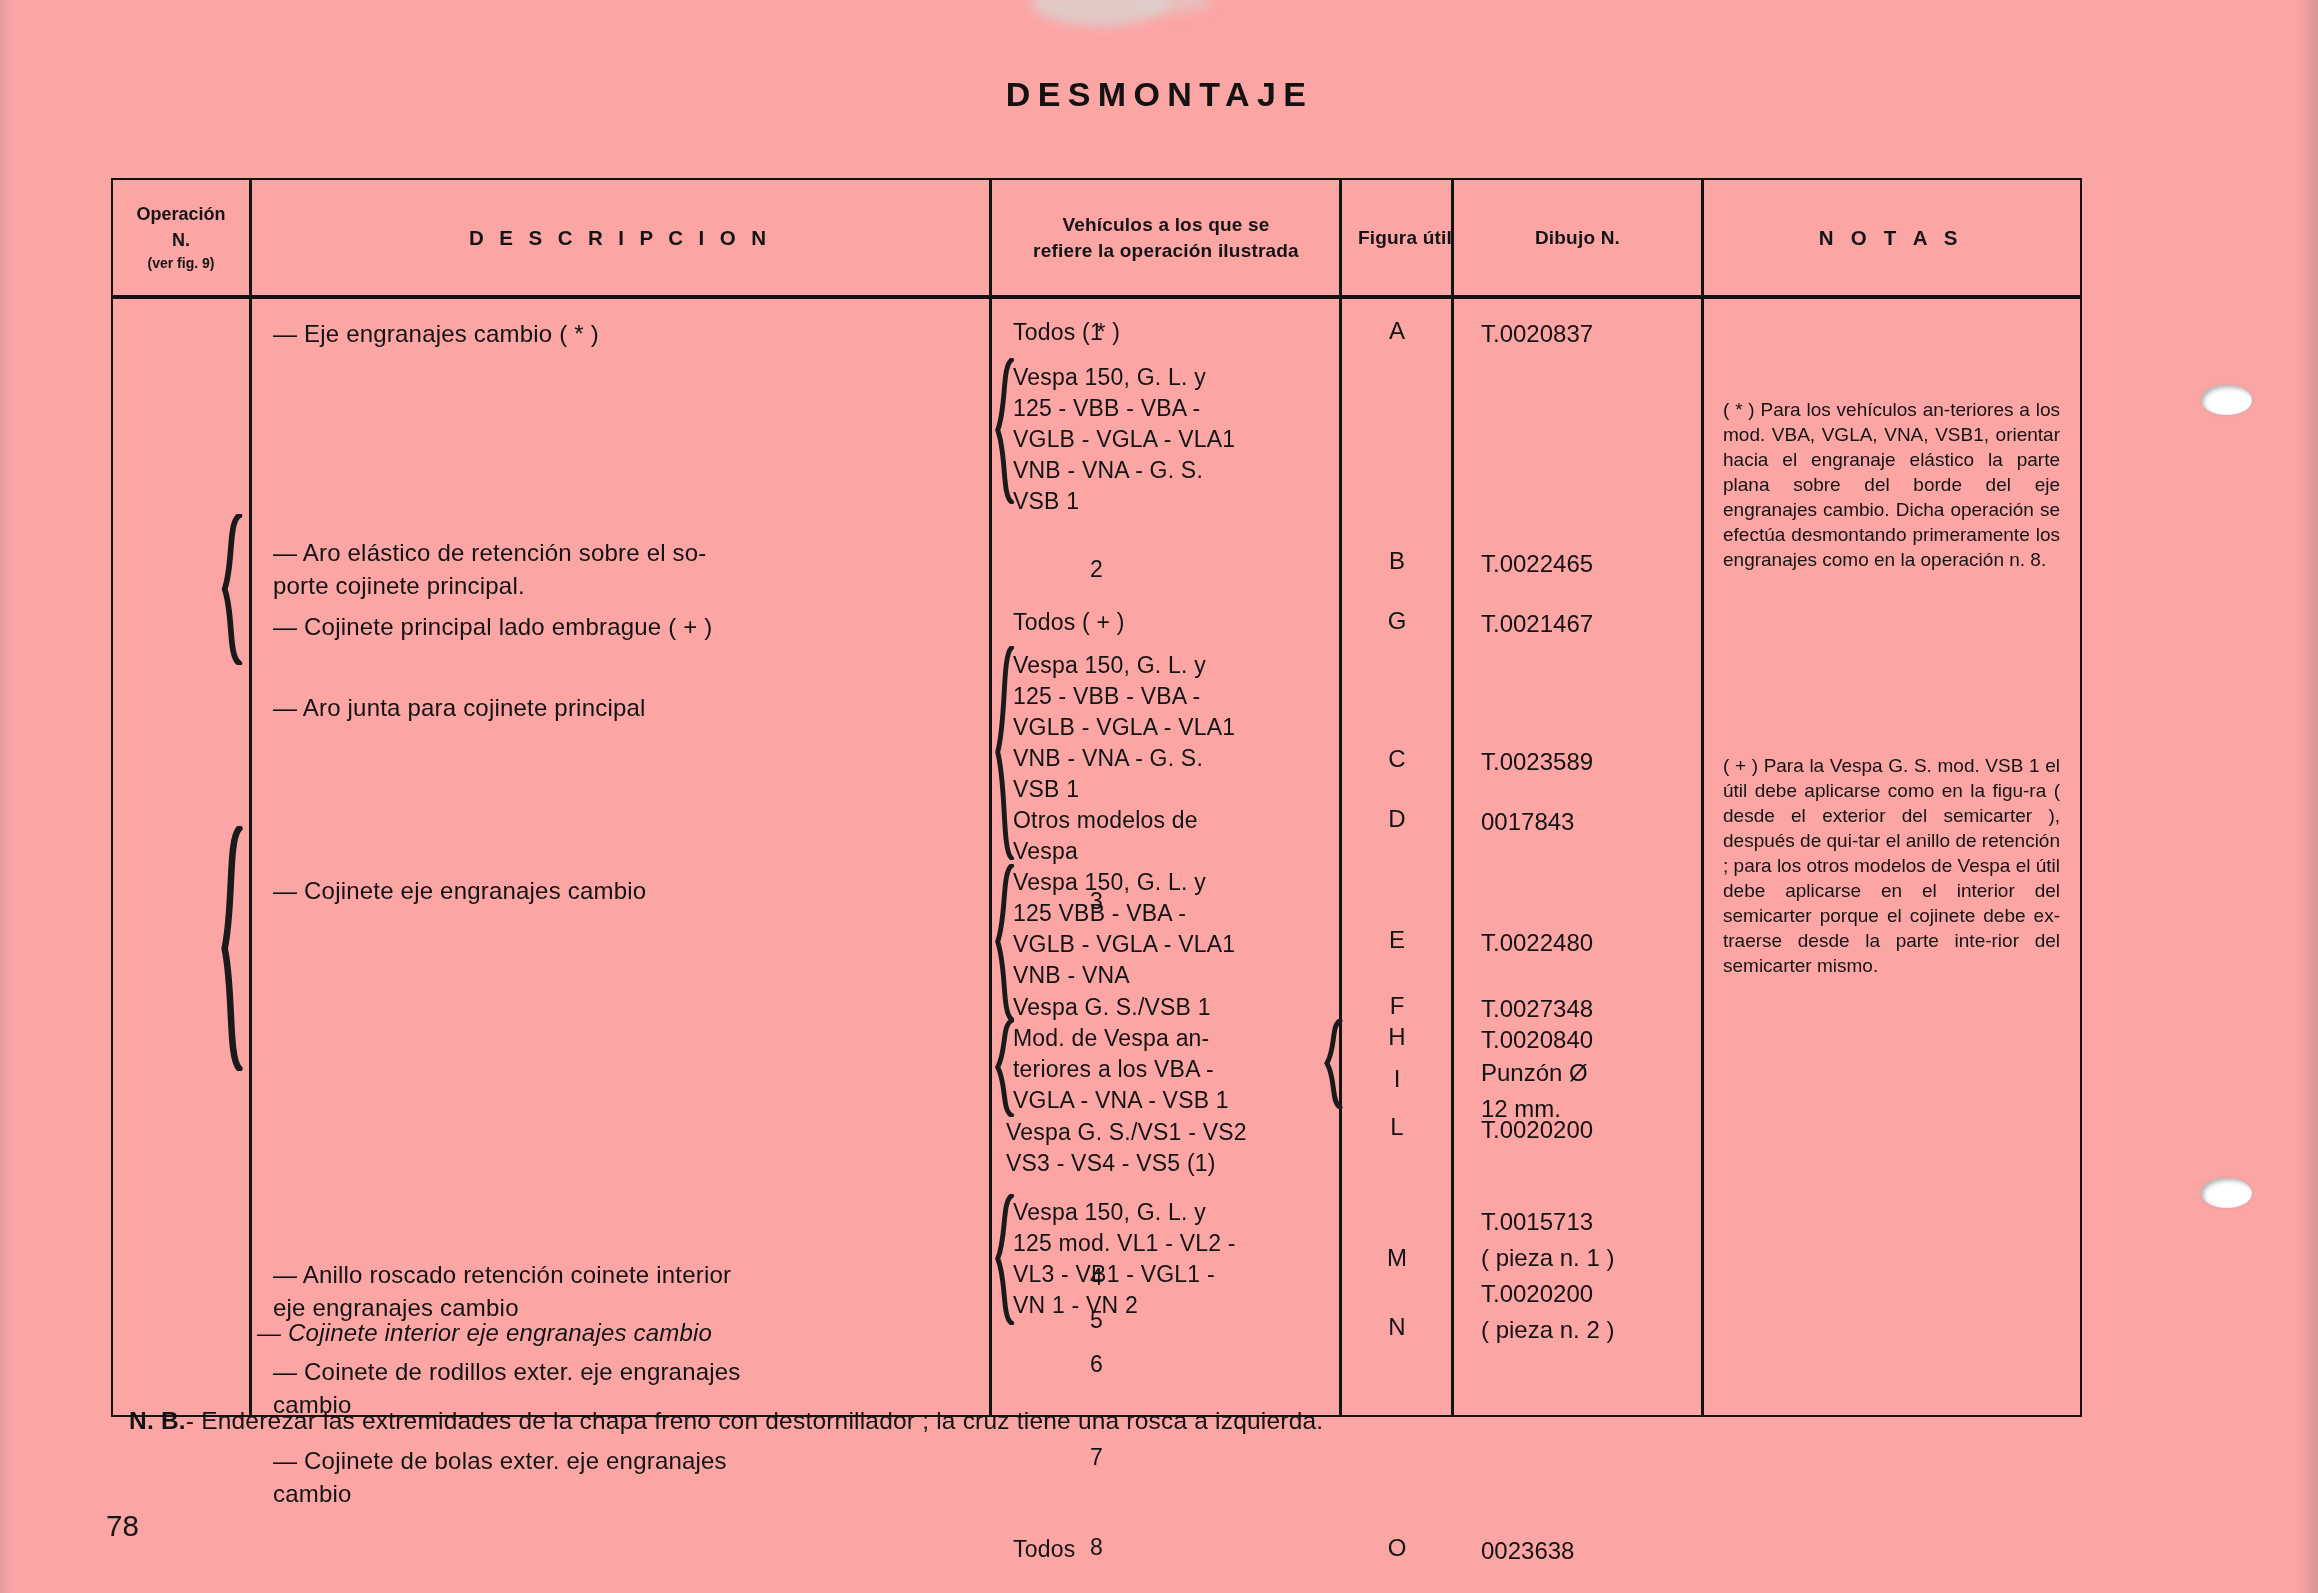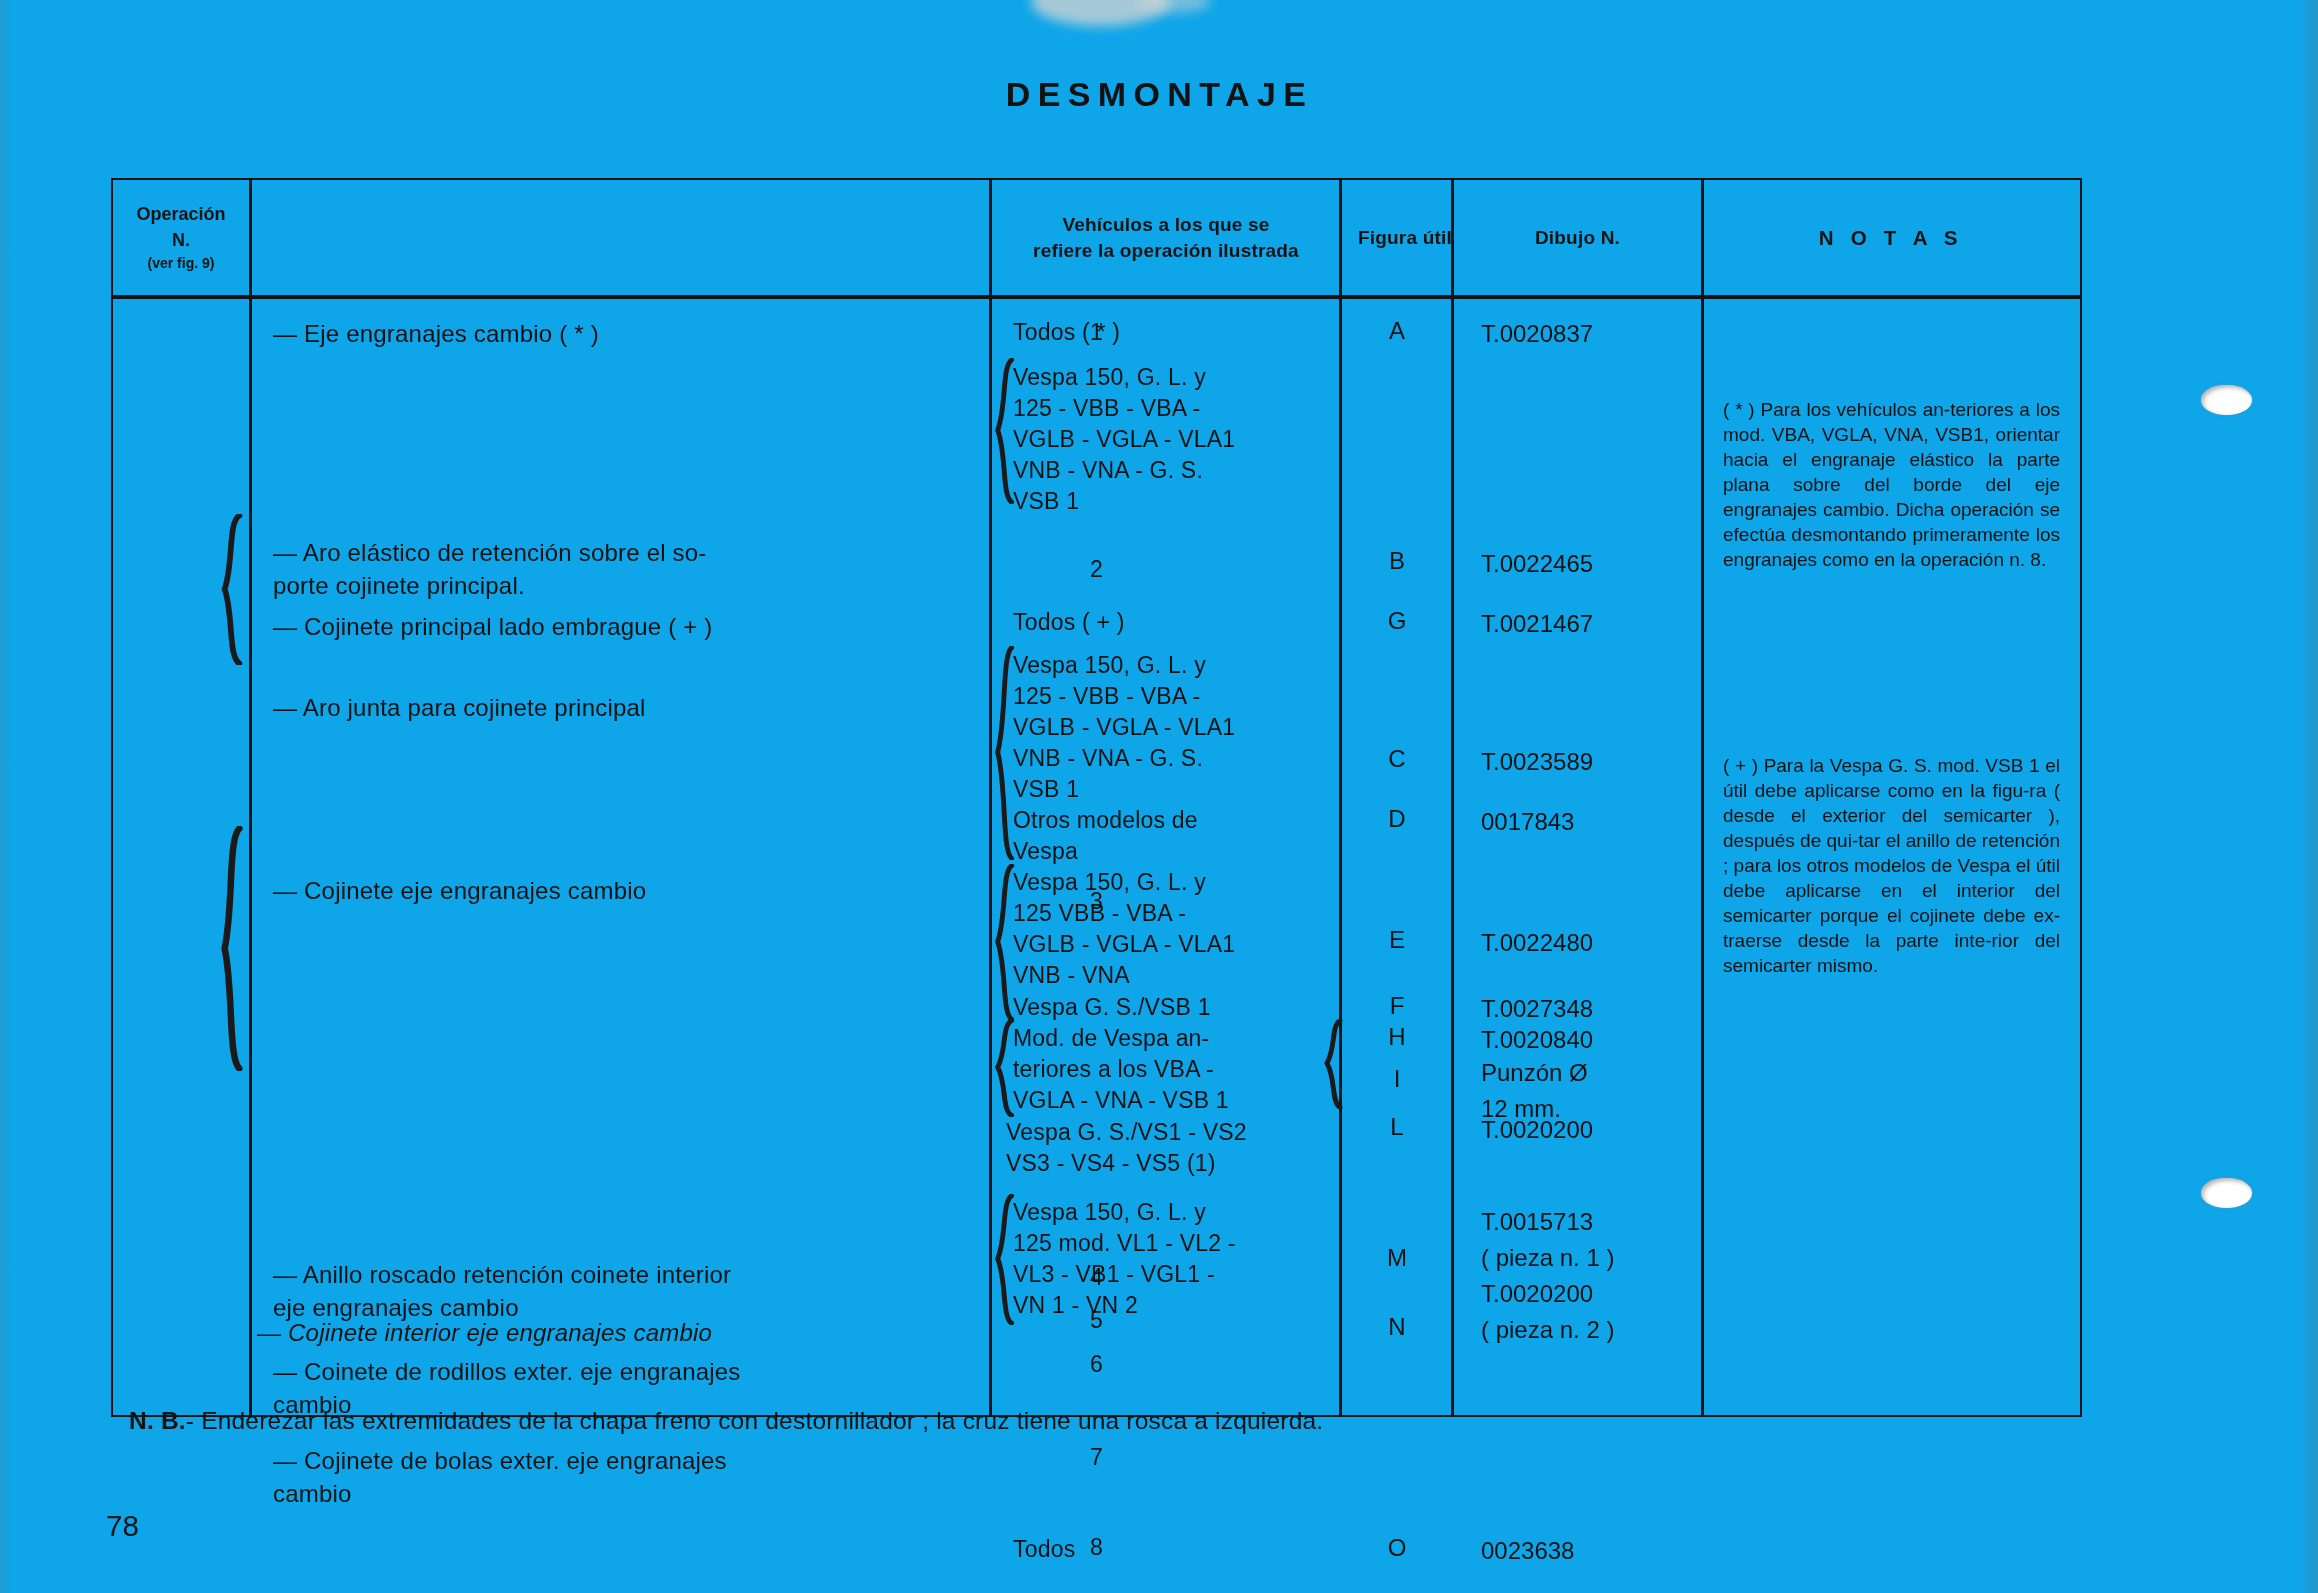--- a/index.html
+++ b/index.html
@@ -1,20 +1,20 @@
 <!DOCTYPE html>
 <html style="font-size:13px"><head>
 <meta charset="utf-8">
 <style>
   html,body{margin:0;padding:0;background:#7a7a7a;}
   body{font-family:"Liberation Sans", sans-serif;}
   .page{
     position:relative;
     width:2319px;height:1594px;
-    background:#0ea5e9;
+    background:#fca5a5;
     overflow:hidden;
   }
   
   .smudge{position:absolute;border-radius:50%;background:#d8d6d2;filter:blur(5.7px);opacity:.75;}
   .punch{position:absolute;width:51px;height:29.5px;border-radius:50%;
          background:#ffffff;box-shadow:inset 2.5px 2.5px 4.1px rgba(120,120,120,.55),
          0 0 2.5px rgba(150,150,150,.5);}
   .edgeshade{position:absolute;top:0;right:0;width:21px;height:100%;
              background:linear-gradient(to right,rgba(0,0,0,0) 0%,rgba(110,110,110,.28) 100%);}
   .leftshade{position:absolute;top:0;left:0;width:11.5px;height:100%;
@@ -83,20 +83,23 @@
     <div class="vline" style="left:1588px;"></div>
 
     <div class="hline" style="top:115px;height:4.1px;"></div>
 
     <div class="hdr" style="left:0;width:136px;">
       <div class="opn">
         <div>Operación</div>
         <div>N.</div>
         <div class="small">(ver fig. 9)</div>
       </div>
+    </div>
+    <div class="hdr" style="left:138px;width:738px;">
+      <div class="big">D E S C R I P C I O N</div>
     </div>
     <div class="hdr" style="left:1229px;width:0;"></div>
     <div class="hdr" style="left:879px;width:348px;">
       <div class="med">
         <div>Vehículos  a  los  que  se</div>
         <div>refiere la operación ilustrada</div>
       </div>
     </div>
     <div class="hdr" style="left:1229px;width:110px;justify-content:flex-end;">
       <div class="med">Figura útil</div>

